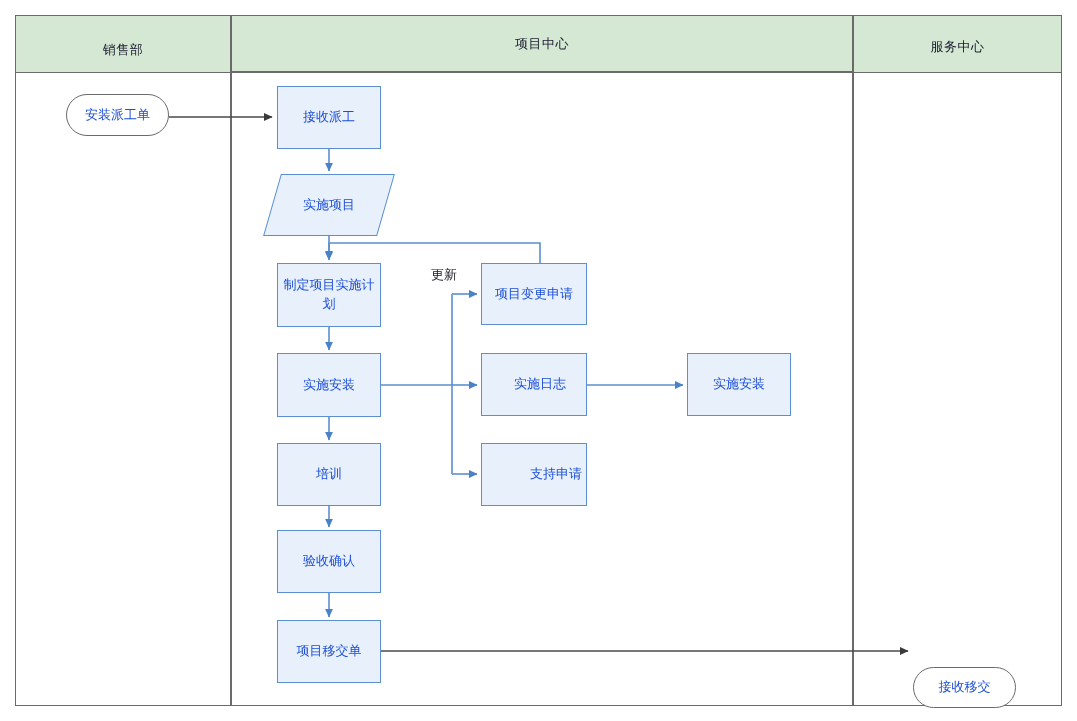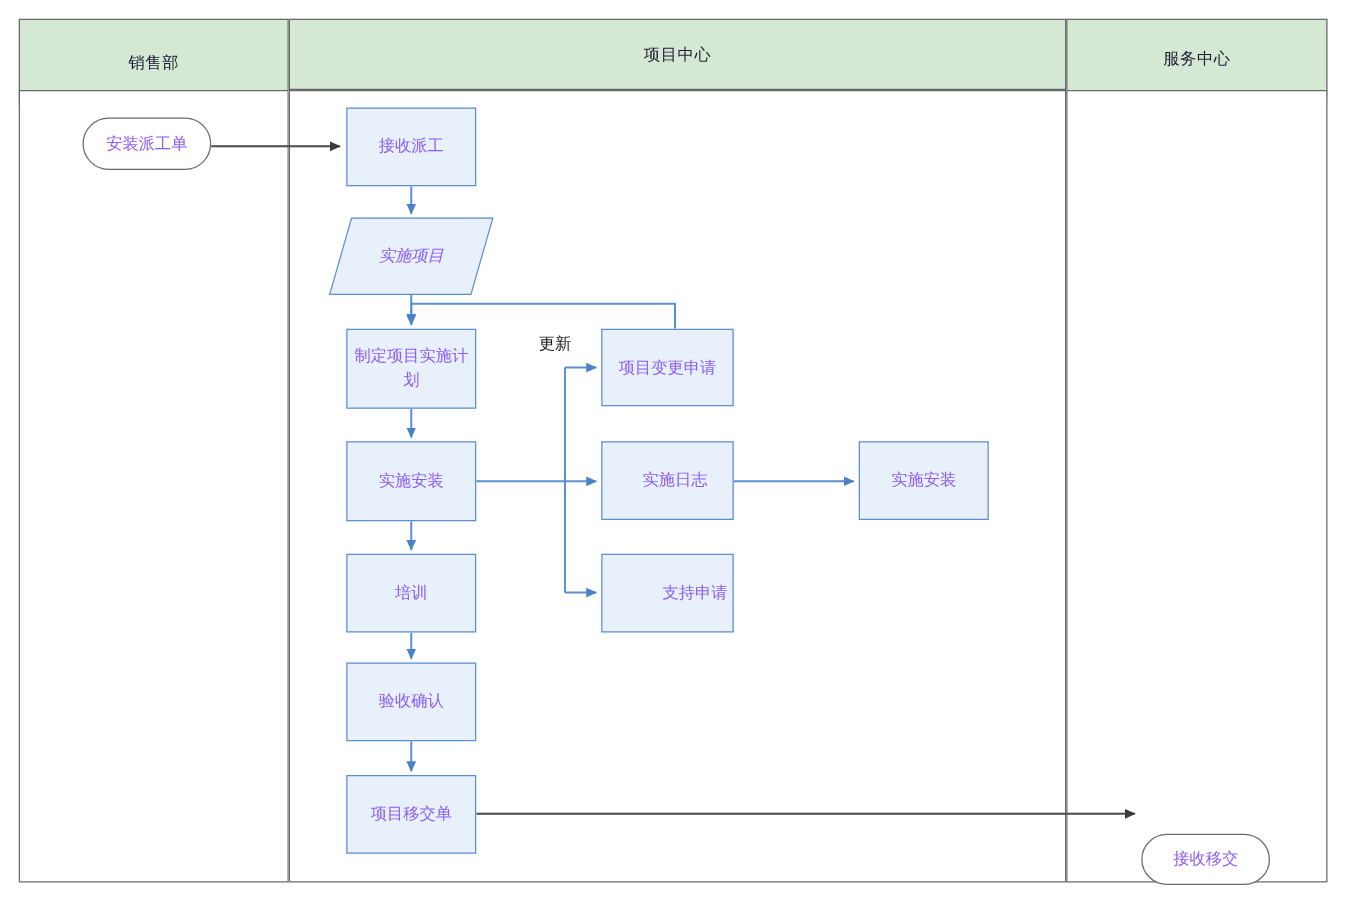--- a/index.html
+++ b/index.html
@@ -49,21 +49,21 @@
   
   .node {
     position: absolute;
     box-sizing: border-box;
     display: flex;
     align-items: center;
     justify-content: center;
     text-align: center;
     font-size: 13px;
     line-height: 1.45;
-    color: #8b5cf6;
+    color: #1d4ed8;
     z-index: 5;
   }
   .node.process {
     background: #e7f0fb;
     border: 1px solid #5b8fd0;
   }
   .node.data {
     background: transparent;
     border: none;
   }
@@ -71,21 +71,20 @@
     position: absolute;
     left: 0; top: 0; right: 0; bottom: 0;
     background: #e7f0fb;
     border: 1px solid #5b8fd0;
     transform: skewX(-16deg);
     box-sizing: border-box;
   }
   .node.data .dlabel {
     position: relative;
     z-index: 2;
-    font-style: italic;
   }
   .node.terminator {
     background: #ffffff;
     border: 1px solid #6a6a6a;
     border-radius: 999px;
   }
   .nlabel {
     position: relative;
     z-index: 2;
     padding: 0 4px;

